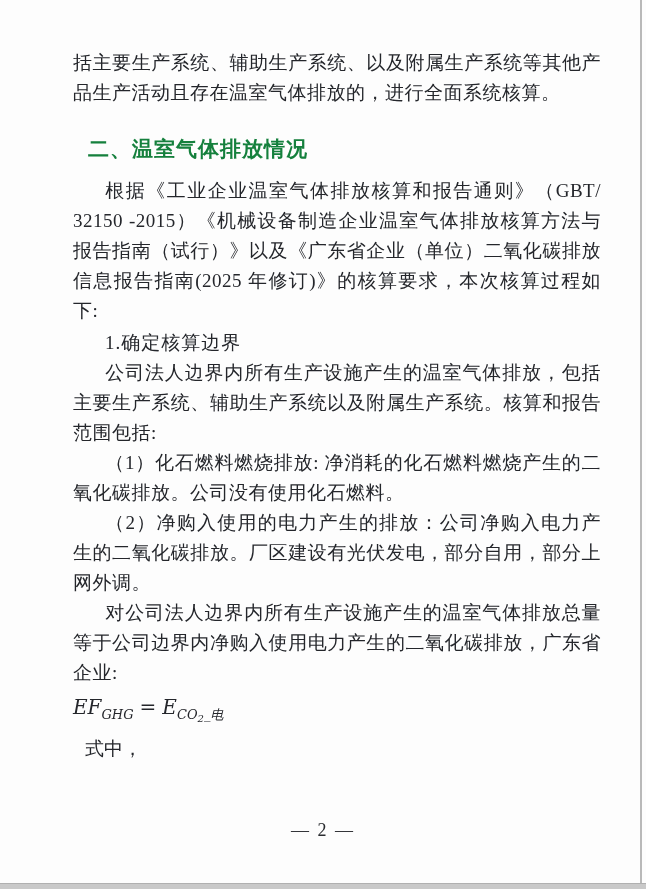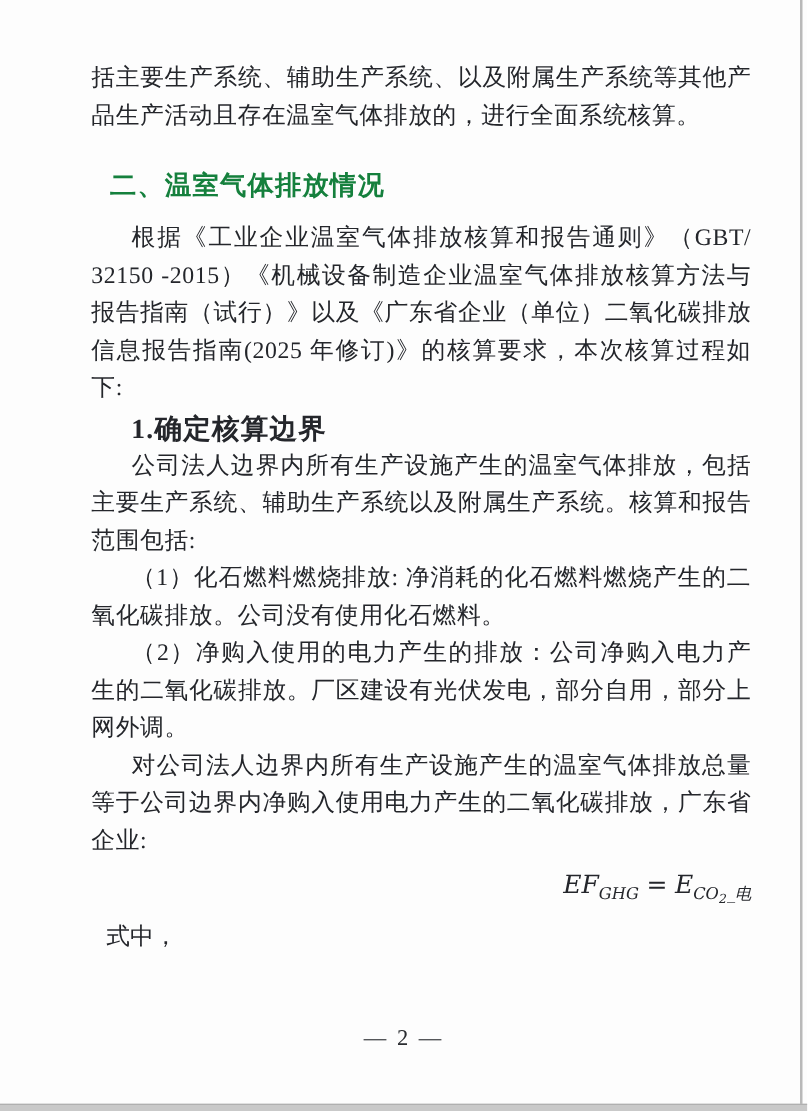--- a/index.html
+++ b/index.html
@@ -29,29 +29,29 @@
     font-family:"Liberation Sans","DejaVu Sans",sans-serif;
     font-weight:700;
     font-size:21px;
     line-height:30px;
     color:#15803d;
     margin:26px 0 12px 0;
     padding-left:15px;
     letter-spacing:1px;
   }
   .sub-heading{
-    font-size:22px;
-    font-weight:700;
+    font-size:19px;
+    font-weight:400;
     line-height:30px;
     letter-spacing:1px;
     padding-left:32px;
     margin-top:2px;
   }
   .formula-row{
-    text-align:right;
+    text-align:left;
     font-style:italic;
     font-size:20px;
     line-height:30px;
     margin-top:4px;
     font-family:"DejaVu Serif","Liberation Serif",serif;
   }
   .formula-row sub.s1, .def-sym sub.s1{
     font-size:13px;
     font-style:italic;
     vertical-align:-5px;

